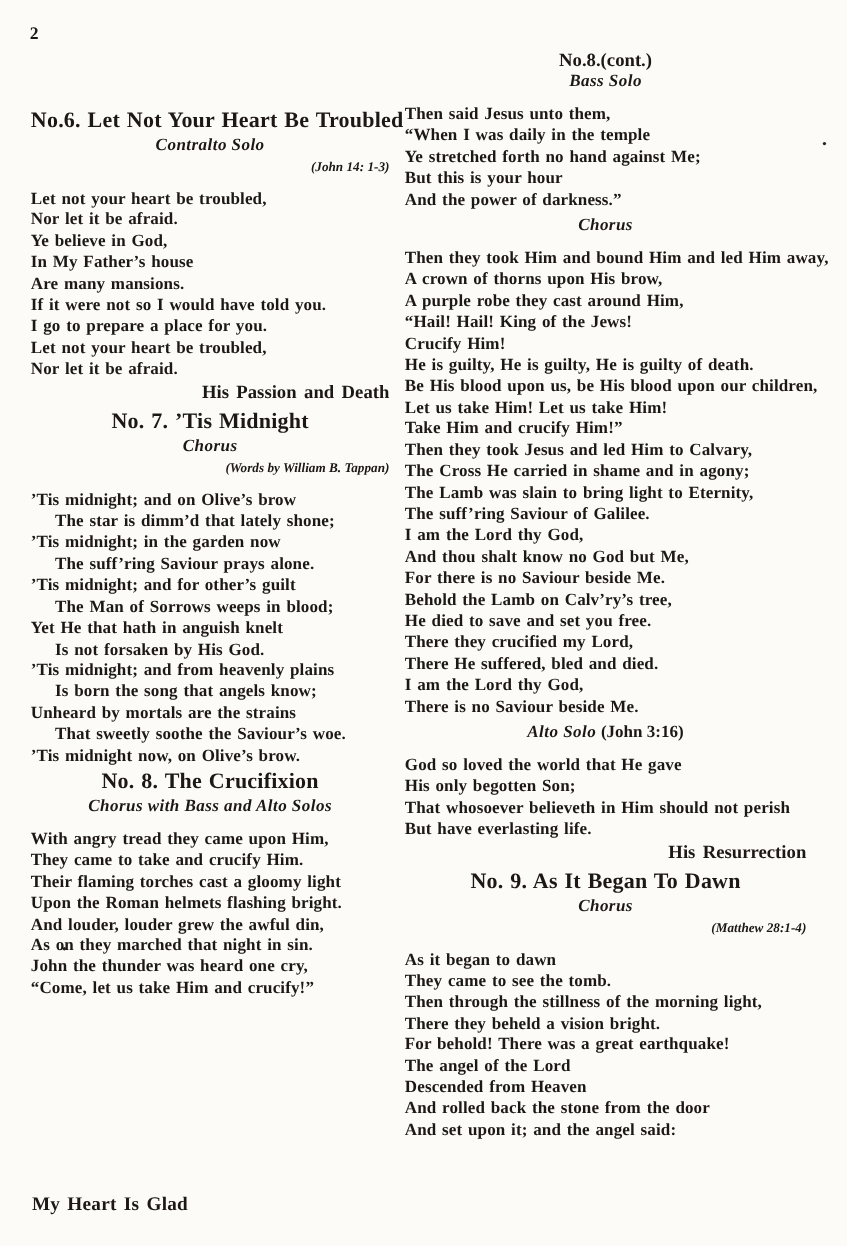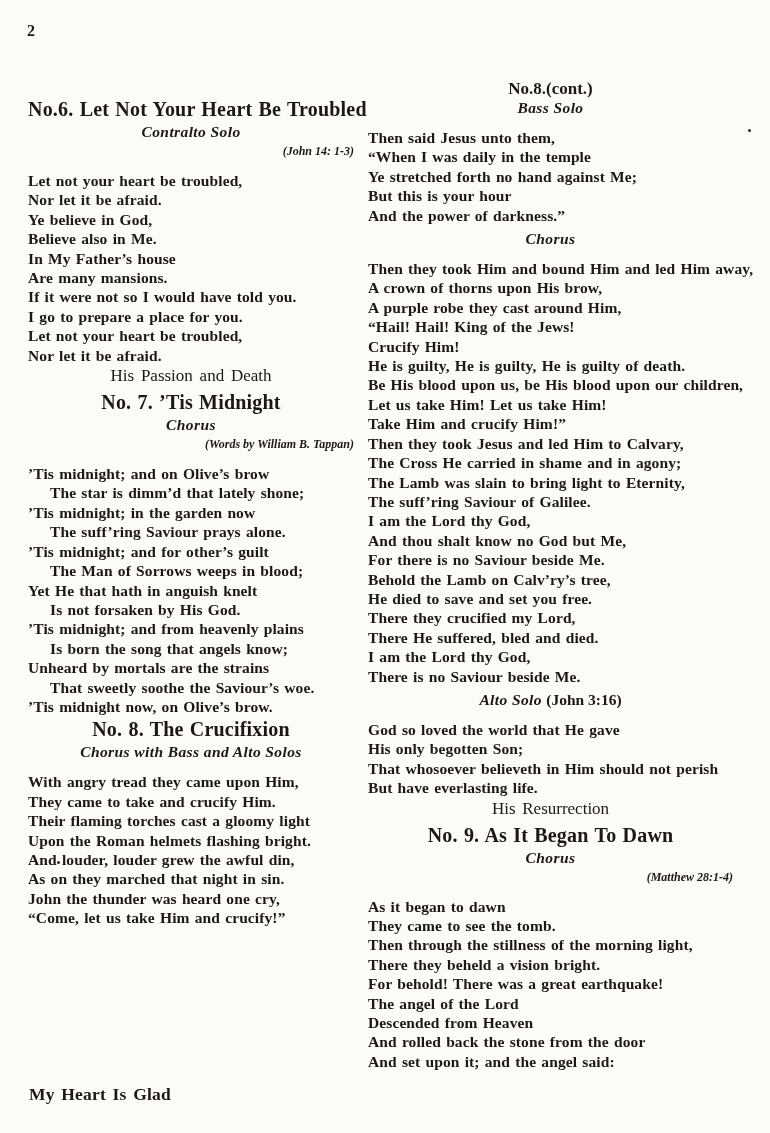--- a/index.html
+++ b/index.html
@@ -20,39 +20,39 @@
   }
   .footer {
     position: absolute; left: 29px; top: 1084px;
     font-size: 17.5px; font-weight: 700; letter-spacing: 0.2px;
     word-spacing: 2px;
     text-align: right;
   }
 
   .col { position: absolute; }
   #col-left  { left: 28px;  top: 96px; width: 334px; }
-  #col-right { left: 368px; top: 45px; width: 399px; margin-top: 34px; }
+  #col-right { left: 368px; top: 45px; width: 399px; }
 
   .col div, .col p { margin: 0; }
 
   .h1 {
     font-size: 20px; font-weight: 700; line-height: 26px;
     text-align: center; margin-top: 20px; margin-bottom: 2px;
     letter-spacing: 0.2px; word-spacing: 1px; white-space: nowrap;
   }
   .col > .h1:first-child, .col > .h2:first-child { margin-top: 0; }
   .subtitle + .h1 { margin-top: 2px; }
 
   .h2 {
     font-size: 17px; font-weight: 700; line-height: 19px;
     text-align: center; white-space: nowrap;
   }
   .subtitle {
-    font-size: 17px; font-weight: 400; line-height: 22px;
-    text-align: center; margin-top: 20px; word-spacing: 2.5px;
+    font-size: 17px; font-weight: 700; line-height: 22px;
+    text-align: right; margin-top: 20px; word-spacing: 2.5px;
     white-space: nowrap;
   }
   .voice {
     font-size: 15.5px; font-weight: 700; font-style: italic;
     line-height: 20px; text-align: center; letter-spacing: 0.4px;
     white-space: nowrap;
   }
   .voice .ref { font-style: normal; letter-spacing: 0; }
   .scripture {
     font-size: 12px; font-weight: 700; line-height: 19px;
@@ -84,21 +84,20 @@
   <div class="pagenum">2</div>
 
   <div id="col-left" class="col">
       <div class="h1">No.6. Let Not Your Heart Be Troubled</div>
       <div class="voice">Contralto Solo</div>
       <div class="scripture">(John 14: 1-3)</div>
       <div class="stanza">
         <p class="line">Let not your heart be troubled,</p>
         <p class="line">Nor let it be afraid.</p>
         <p class="line">Ye believe in God,</p>
-        <p class="line">Believe also in Me.</p>
         <p class="line">In My Father’s house</p>
         <p class="line">Are many mansions.</p>
         <p class="line">If it were not so I would have told you.</p>
         <p class="line">I go to prepare a place for you.</p>
         <p class="line">Let not your heart be troubled,</p>
         <p class="line">Nor let it be afraid.</p>
       </div>
       <div class="subtitle">His Passion and Death</div>
       <div class="h1">No. 7. ’Tis Midnight</div>
       <div class="voice">Chorus</div>

